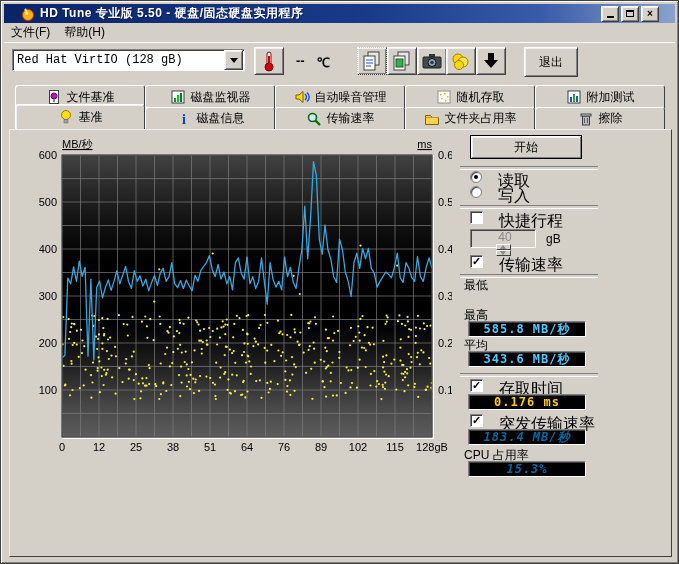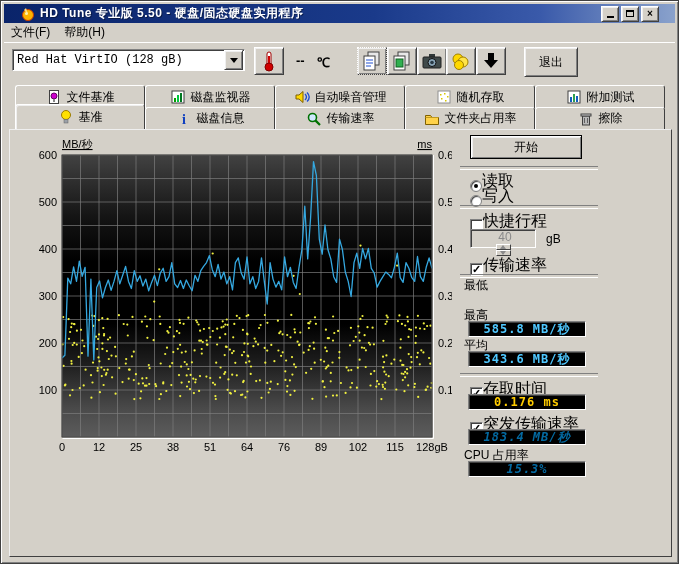--- a/index.html
+++ b/index.html
@@ -51,21 +51,21 @@
   .tab.active{margin-top:-3px;z-index:3;box-shadow:inset 1px 1px 0 #efefef;}
   .tab .ticon{width:16px;height:16px;display:inline-block;}
   
   .main{position:absolute;left:8px;top:128px;width:663px;height:428px;background:#d4d0c8;
     border:1px solid;border-color:#efefef #404040 #404040 #efefef;box-sizing:border-box;}
   .chart-wrap{position:absolute;left:26px;top:2px;width:416px;height:336px;}
   .sep{position:absolute;left:450px;width:138px;height:2px;border-top:1px solid #808080;border-bottom:1px solid #fff;}
   .btn-start{position:absolute;left:460px;top:5px;width:112px;height:24px;background:#d4d0c8;
     border:1px solid #000;box-shadow:inset 1px 1px 0 #fff,inset -1px -1px 0 #808080,inset 2px 2px 0 #efefef;
     font-size:12px;display:flex;align-items:center;justify-content:center;box-sizing:border-box;}
-  .radio-row,.chk-row{position:absolute;left:460px;display:flex;align-items:flex-end;gap:0;}
+  .radio-row,.chk-row{position:absolute;left:460px;display:flex;align-items:flex-start;gap:16px;}
   .radio{width:12px;height:12px;border-radius:50%;background:#fff;border:1px solid #808080;
     box-shadow:inset 1px 1px 1px #404040;position:relative;box-sizing:border-box;}
   .radio.sel::after{content:'';position:absolute;left:3px;top:3px;width:4px;height:4px;border-radius:50%;background:#000;}
   .chk{width:13px;height:13px;background:#fff;border:1px solid;border-color:#808080 #fff #fff #808080;
     box-shadow:inset 1px 1px 0 #404040;position:relative;box-sizing:border-box;
     display:flex;align-items:center;justify-content:center;font-size:11px;font-weight:bold;color:#000;}
   .spinner{position:absolute;left:460px;width:66px;height:19px;background:#d4d0c8;
     border:1px solid;border-color:#808080 #fff #fff #808080;box-shadow:inset 1px 1px 0 #404040;
     display:flex;align-items:center;box-sizing:border-box;flex-direction:column;}
   .spin-val{flex:1;color:#8a8a8a;font-size:12px;padding-left:4px;}

